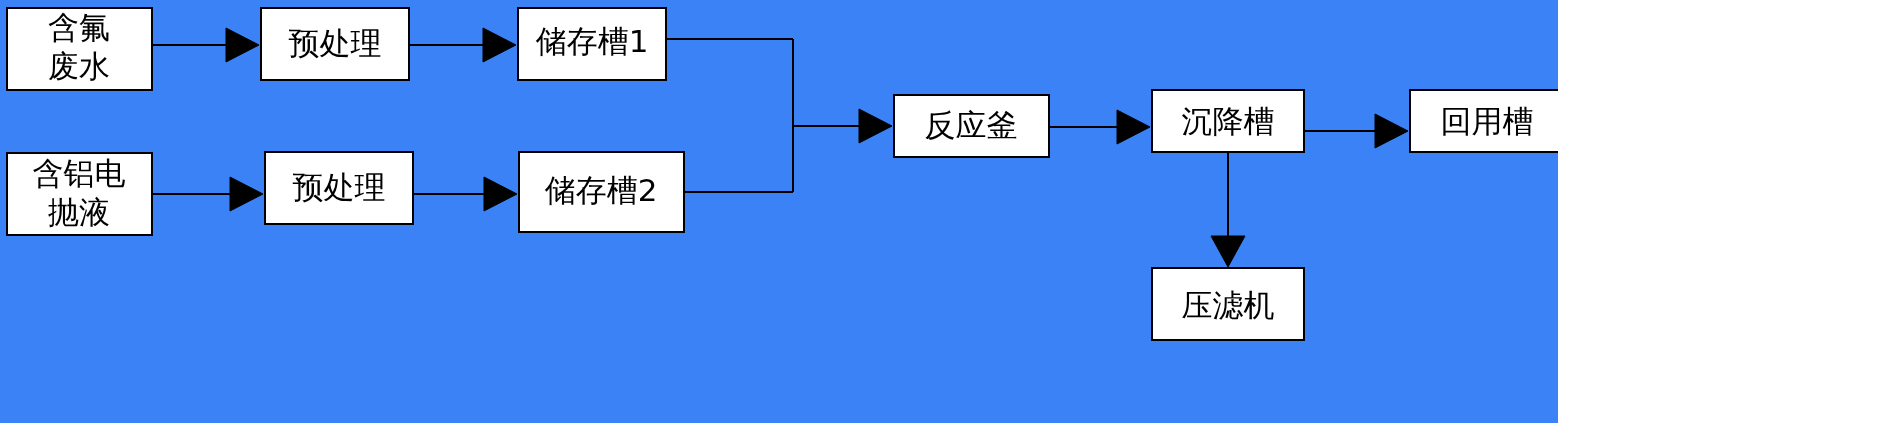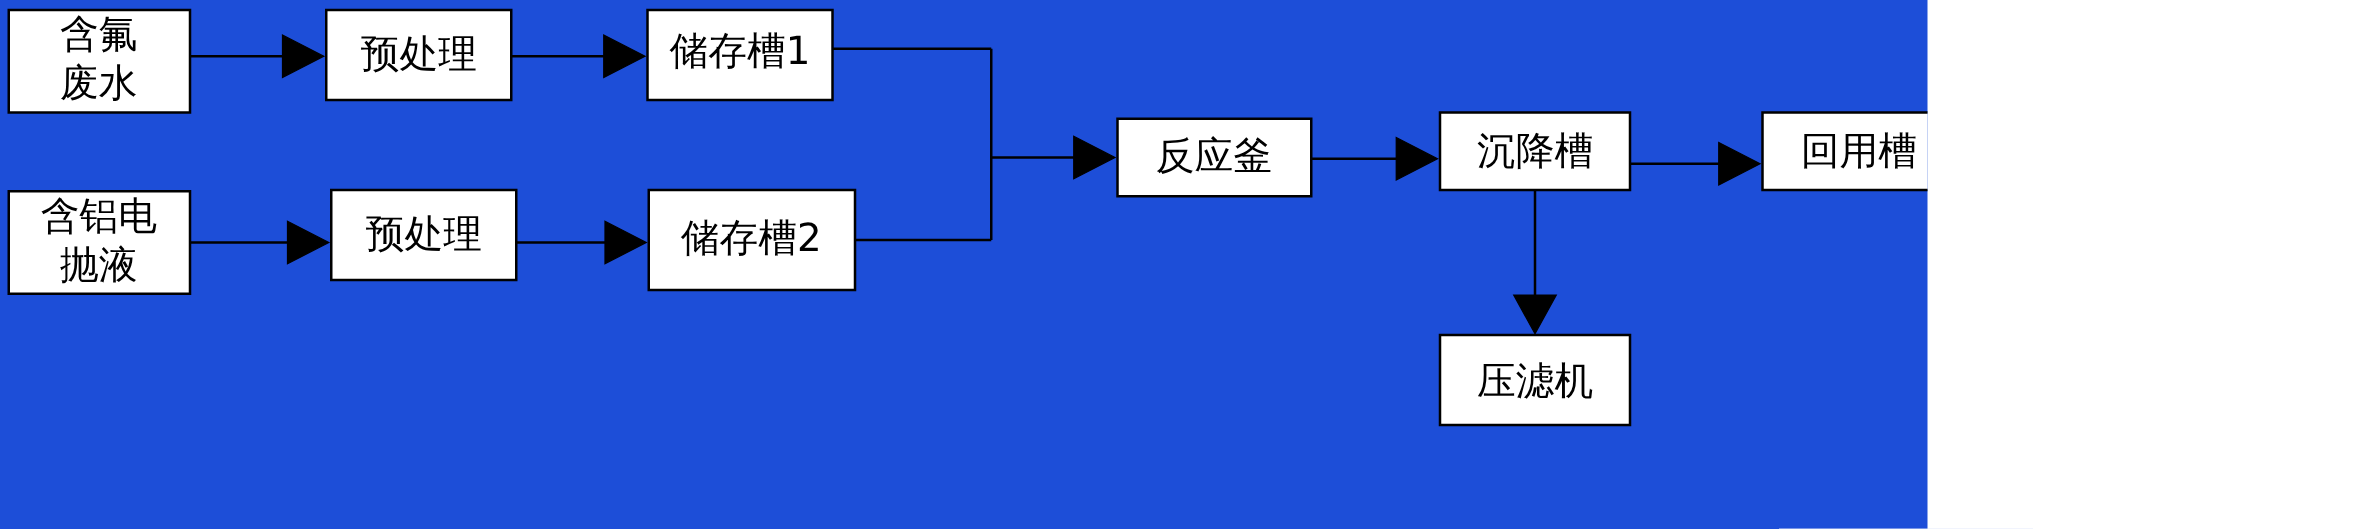--- a/index.html
+++ b/index.html
@@ -4,22 +4,23 @@
 <style>
   html, body {
     margin: 0;
     padding: 0;
     background: #ffffff;
   }
   #canvas {
     position: relative;
     width: 1542px;
     height: 423px;
-    background: #1d4ed8;
+    background: #3b82f6;
     overflow: hidden;
+    padding-left: 16px;
   }
   svg#diagram {
     position: absolute;
     top: 0; left: 0;
     width: 1885px;
     height: 423px;
     display: block;
   }
   .node-box {
     fill: #ffffff;

